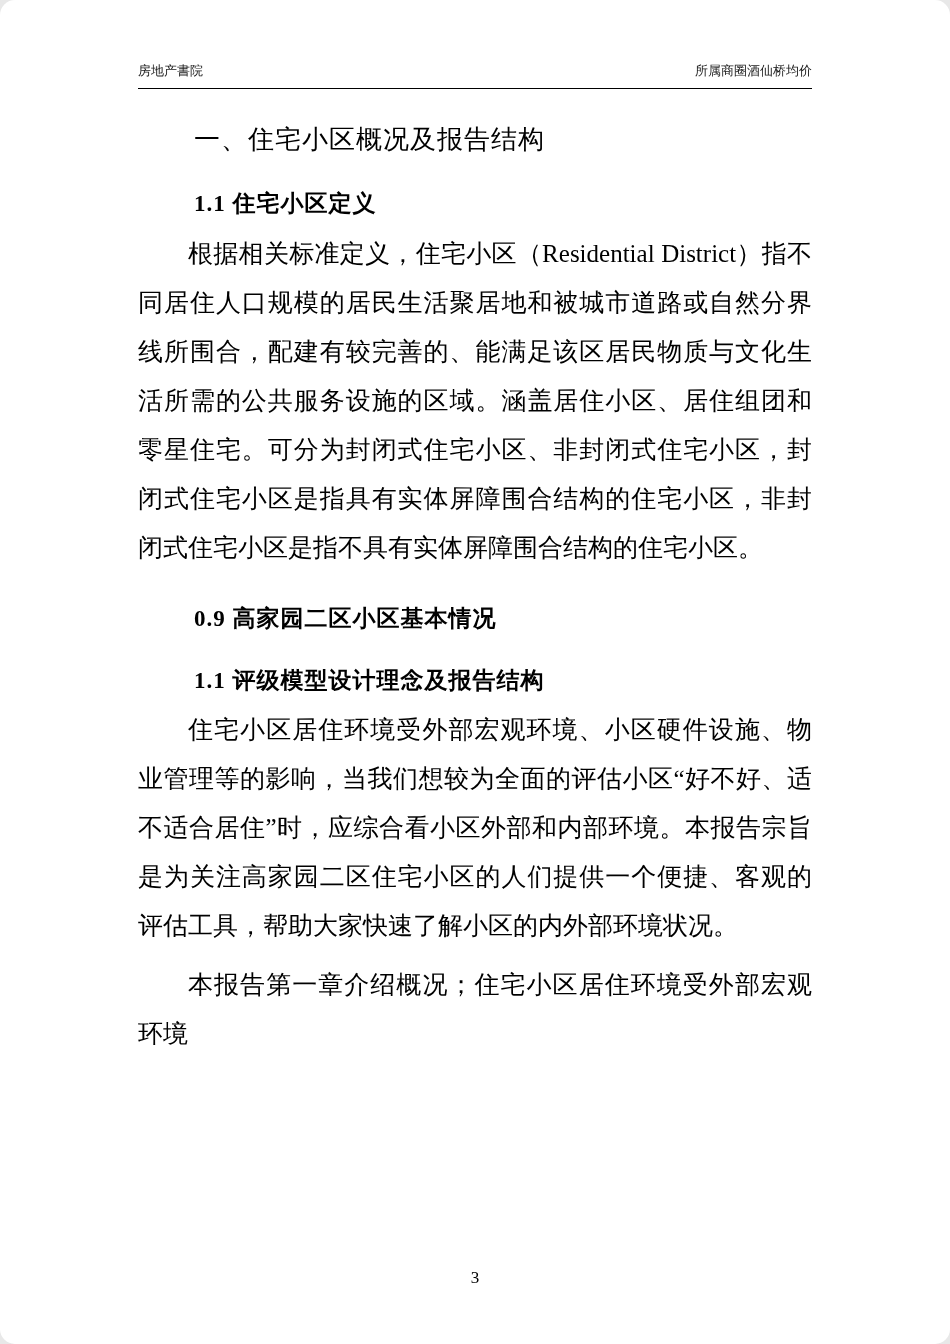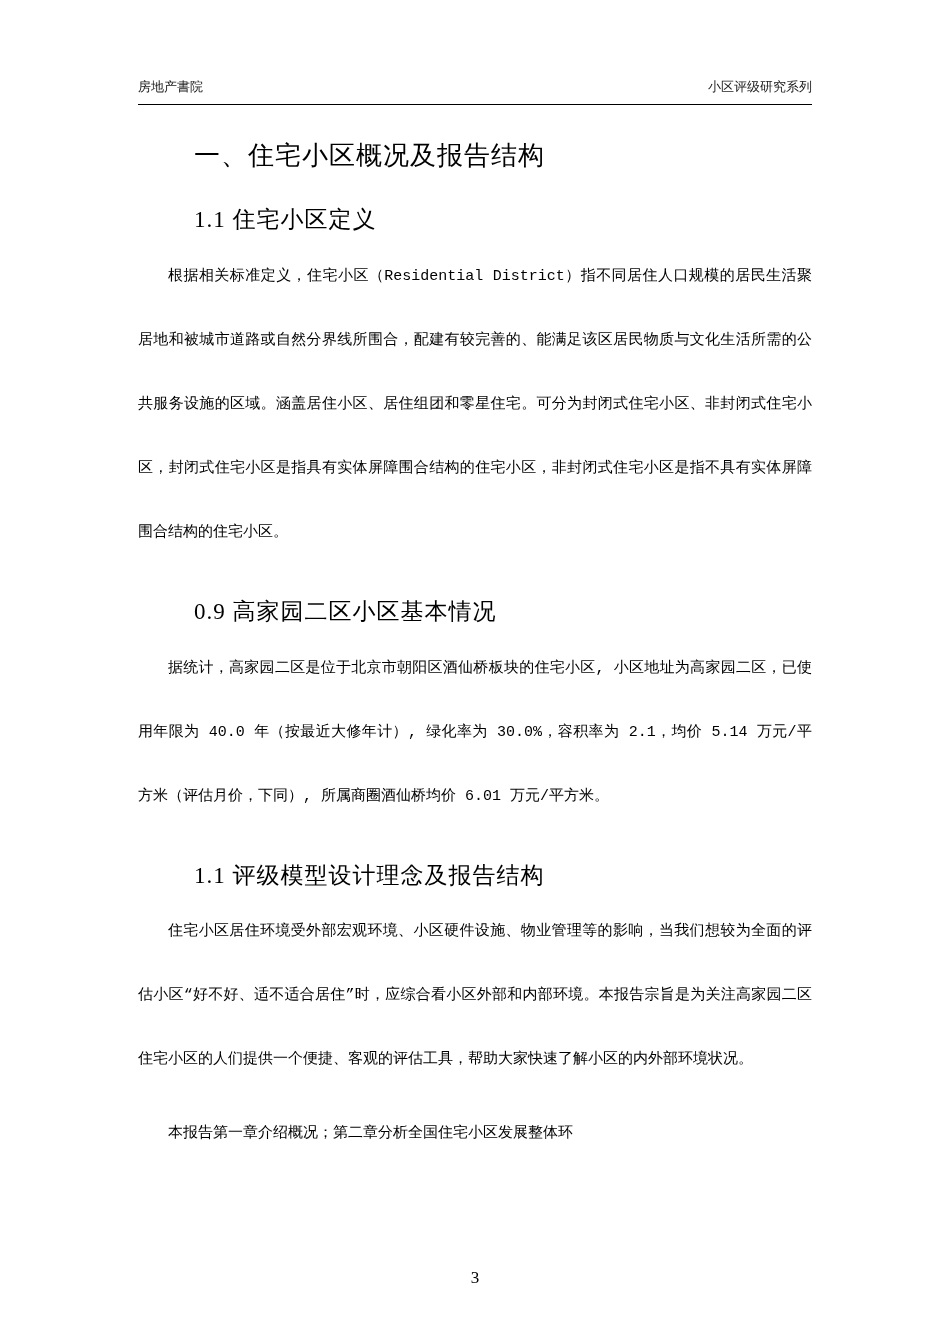--- a/index.html
+++ b/index.html
@@ -6,86 +6,85 @@
   html, body { background: #e8e8e8; }
   body {
     width: 950px; height: 1344px;
     font-family: "Liberation Serif", "DejaVu Serif", serif;
     color: #000000;
     position: relative;
   }
   .page {
     position: absolute; inset: 0;
     background: #ffffff;
-    padding: 78px 138px 0 138px;
+    padding: 62px 138px 0 138px;
+    border-radius: 15px;
   }
   .page-header {
     display: flex;
     justify-content: space-between;
     align-items: flex-end;
     font-family: "Liberation Sans", "DejaVu Sans", sans-serif;
     font-size: 13px;
     color: #1a1a1a;
     padding-bottom: 8px;
     border-bottom: 1px solid #000000;
   }
   h1.doc-title {
     font-size: 26px;
     font-weight: normal;
     margin: 34px 0 0 56px;
     letter-spacing: 1px;
     line-height: 1.3;
   }
   h2.section-heading {
     font-size: 23px;
-    font-weight: normal;
+    font-weight: bold;
     margin: 32px 0 0 56px;
     letter-spacing: 1px;
     line-height: 1.3;
   }
   p.body-par {
-    font-size: 15px;
-    line-height: 64px;
+    font-size: 25px;
+    line-height: 49px;
     text-align: justify;
     text-justify: inter-ideograph;
     text-indent: 2em;
     margin-top: 10px;
     word-break: break-all;
-    font-family: Liberation Mono, monospace;
   }
   .page-footer {
     position: absolute;
     bottom: 56px;
     left: 0;
     width: 100%;
     text-align: center;
     font-size: 17px;
   }
 </style>
 </head>
 <body>
 
 <div class="page">
 
   <header class="page-header">
     <span>房地产書院</span>
-    <span>小区评级研究系列</span>
+    <span>所属商圈酒仙桥均价</span>
   </header>
 
   <main>
     <h1 class="doc-title">一、住宅小区概况及报告结构</h1>
 
     <h2 class="section-heading">1.1 住宅小区定义</h2>
     <p class="body-par">根据相关标准定义，住宅小区（Residential District）指不同居住人口规模的居民生活聚居地和被城市道路或自然分界线所围合，配建有较完善的、能满足该区居民物质与文化生活所需的公共服务设施的区域。涵盖居住小区、居住组团和零星住宅。可分为封闭式住宅小区、非封闭式住宅小区，封闭式住宅小区是指具有实体屏障围合结构的住宅小区，非封闭式住宅小区是指不具有实体屏障围合结构的住宅小区。</p>
 
     <h2 class="section-heading">0.9 高家园二区小区基本情况</h2>
-    <p class="body-par">据统计，高家园二区是位于北京市朝阳区酒仙桥板块的住宅小区, 小区地址为高家园二区，已使用年限为 40.0 年（按最近大修年计）, 绿化率为 30.0%，容积率为 2.1，均价 5.14 万元/平方米（评估月价，下同）, 所属商圈酒仙桥均价 6.01 万元/平方米。</p>
 
     <h2 class="section-heading">1.1 评级模型设计理念及报告结构</h2>
     <p class="body-par">住宅小区居住环境受外部宏观环境、小区硬件设施、物业管理等的影响，当我们想较为全面的评估小区“好不好、适不适合居住”时，应综合看小区外部和内部环境。本报告宗旨是为关注高家园二区住宅小区的人们提供一个便捷、客观的评估工具，帮助大家快速了解小区的内外部环境状况。</p>
-    <p class="body-par">本报告第一章介绍概况；第二章分析全国住宅小区发展整体环</p>
+    <p class="body-par">本报告第一章介绍概况；住宅小区居住环境受外部宏观环境</p>
   </main>
 
   <footer class="page-footer">
     <span>3</span>
   </footer>
 
 </div>
 
 </body></html>

